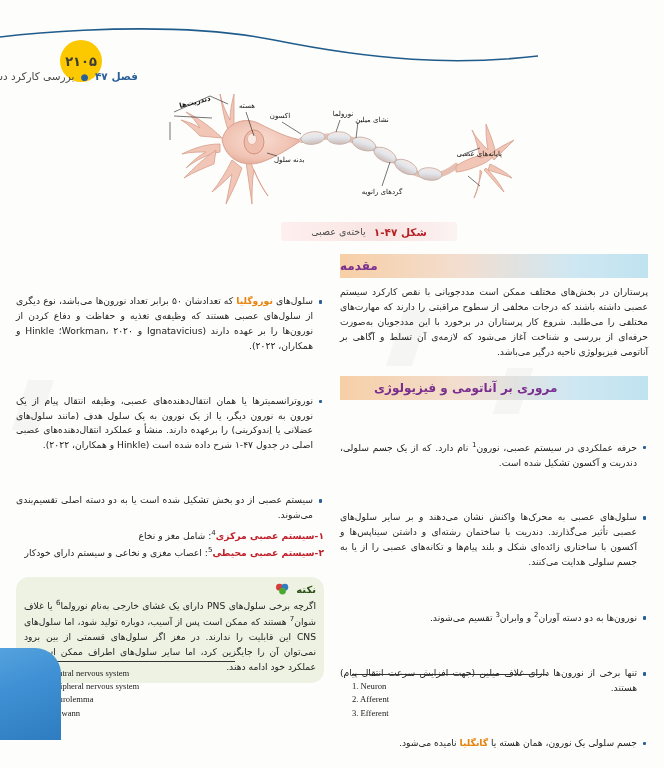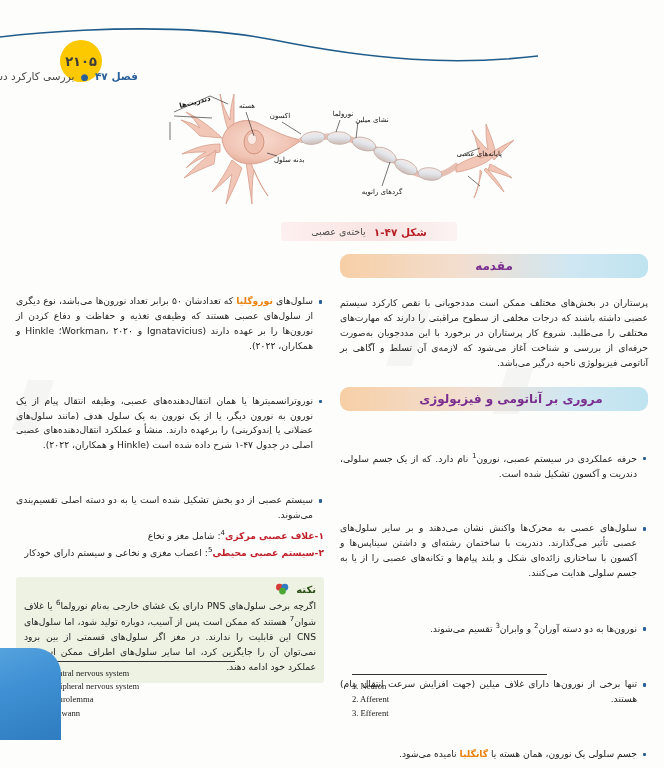--- a/index.html
+++ b/index.html
@@ -118,26 +118,26 @@
     width: 308px;
     direction: rtl;
     text-align: justify;
   }
   .col-right { right: 16px; }
   .col-left  { left: 16px; }
 
   
   .pill {
     height: 24px;
-    border-radius: 9px;
+    border-radius: 0;
     background: linear-gradient(90deg, #f7cfa6 0%, #f2ded0 40%, #cfe7f2 75%, #bfe3f0 100%);
     display: flex;
     align-items: center;
-    justify-content: center;
-    margin-bottom: 18px;
+    justify-content: flex-end;
+    margin-bottom: 7px;
   }
   .pill span {
     color: #7a2f8f;
     font-weight: bold;
     font-size: 12px;
   }
   .pill.pill2 { margin-top: 16px; padding-left: 34px; }
 
   
   p.body {
@@ -188,21 +188,21 @@
     line-height: 1.62;
     color: #222;
     text-align: justify;
     margin-bottom: 1px;
   }
 
   
   .note-box {
     margin-top: 16px;
     background: #edf2e3;
-    border-radius: 3px;
+    border-radius: 13px;
     padding: 6px 8px 8px 8px;
     position: relative;
   }
   .note-head {
     display: flex;
     align-items: center;
     justify-content: flex-start;
     gap: 5px;
     margin-bottom: 2px;
   }
@@ -400,21 +400,21 @@
       <li>
         <span>نوروترانسمیترها یا همان انتقال‌دهنده‌های عصبی، وظیفه انتقال پیام از یک نورون به نورون دیگر، یا از یک نورون به یک سلول هدف (مانند سلول‌های عضلانی یا اِندوکرینی) را برعهده دارند. منشأ و عملکرد انتقال‌دهنده‌های عصبی اصلی در جدول ۴۷-۱ شرح داده شده است (Hinkle و همکاران، ۲۰۲۲).</span>
       </li>
       <li>
         <span>سیستم عصبی از دو بخش تشکیل شده است یا به دو دسته اصلی تقسیم‌بندی می‌شوند.</span>
       </li>
     </ul>
 
     <ol class="numlist">
       <li>
-        <span class="hl-red">۱-</span><span class="hl-red">غلاف عصبی مرکزی</span><sup>4</sup><span>: شامل مغز و نخاع</span>
+        <span class="hl-red">۱-</span><span class="hl-red">سیستم عصبی مرکزی</span><sup>4</sup><span>: شامل مغز و نخاع</span>
       </li>
       <li>
         <span class="hl-red">۲-</span><span class="hl-red">سیستم عصبی محیطی</span><sup>5</sup><span>: اعصاب مغزی و نخاعی و سیستم دارای خودکار</span>
       </li>
     </ol>
 
     <div class="note-box">
       <div class="note-head">
         <span class="note-label">نکته</span>
         <svg class="note-icon" viewBox="0 0 22 16">

